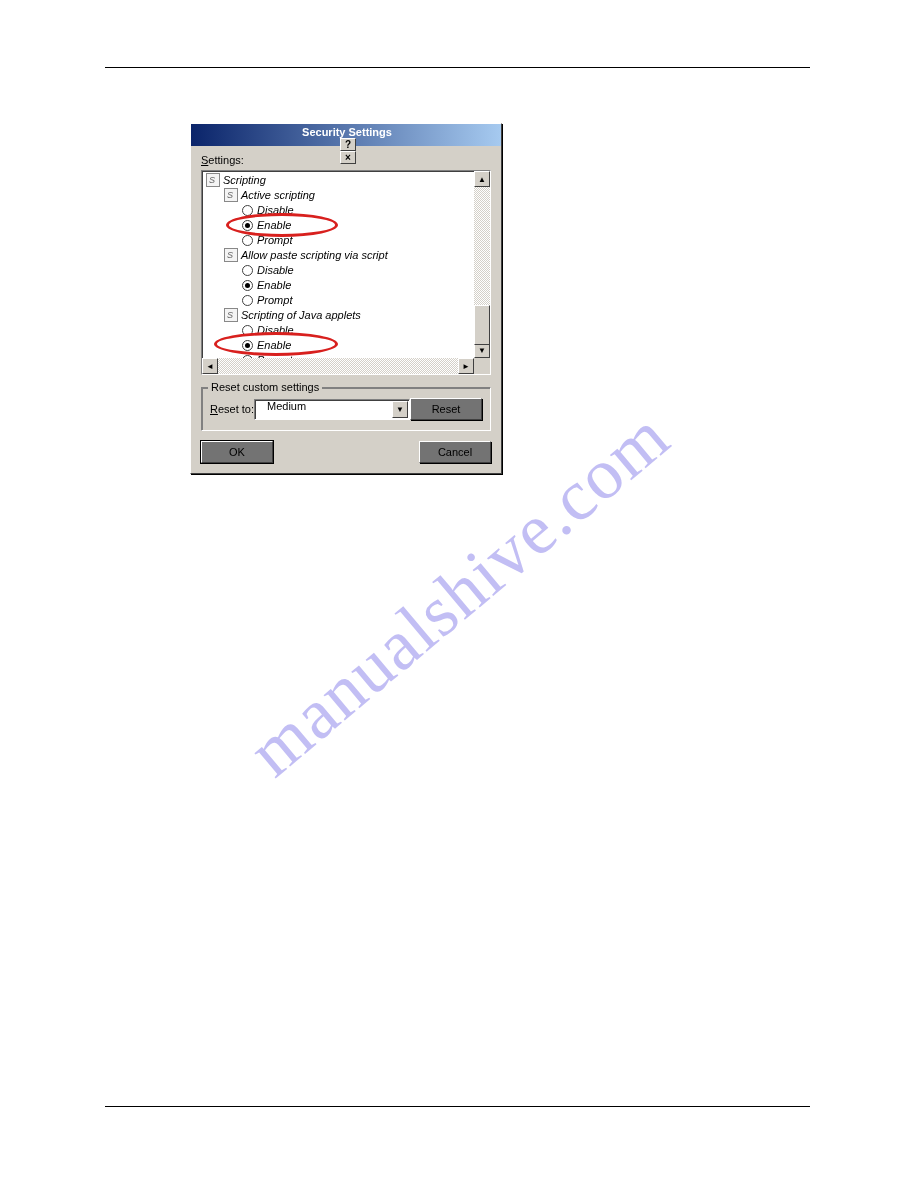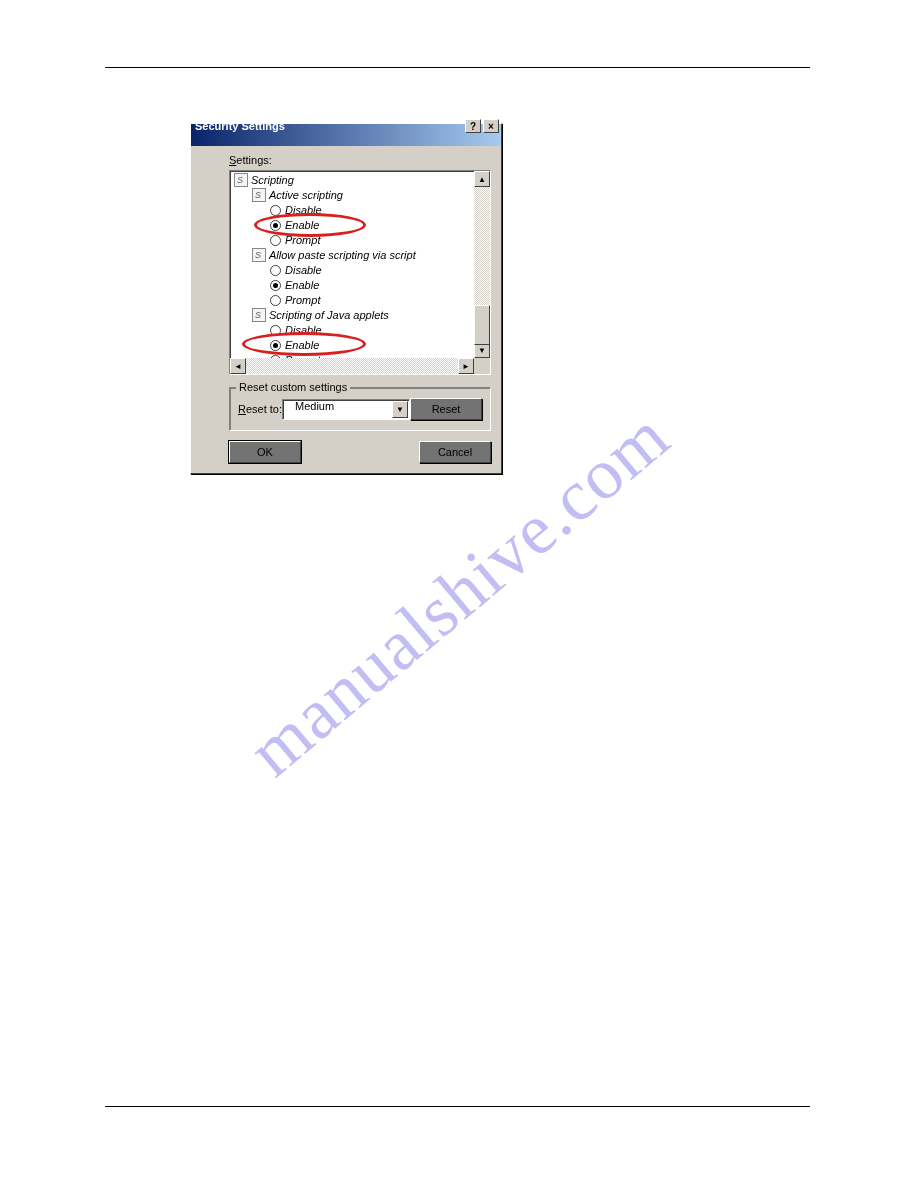--- a/index.html
+++ b/index.html
@@ -38,37 +38,38 @@
 }
 .titlebar {
   height: 18px;
   background: linear-gradient(to right, #0a246a, #a6caf0);
   color: #fff;
   font-weight: bold;
   font-size: 11px;
   padding: 2px 2px 20px 4px;
   display: flex;
   align-items: center;
+  flex-direction: column;
 }
 .titlebar-text { flex: 1; }
 .titlebar-btn {
   width: 16px; height: 14px;
   background: #d4d0c8;
   border: 1px solid #fff;
   border-right-color: #404040;
   border-bottom-color: #404040;
   margin-left: 2px;
   display: flex; align-items: center; justify-content: center;
   font-size: 10px; color: #000;
   cursor: pointer;
   font-family: Arial;
   font-weight: bold;
 }
 
-.body-area { padding: 8px 10px 10px 10px; margin-left: 28px; }
+.body-area { padding: 8px 10px 10px 10px; }
 .settings-label { margin-bottom: 4px; }
 .settings-label .u { text-decoration: underline; }
 
 .tree-box {
   background: #fff;
   border: 1px solid #808080;
   border-top-color: #808080; border-left-color: #808080;
   border-right-color: #fff; border-bottom-color: #fff;
   box-shadow: inset 1px 1px 0 #404040;
   height: 205px;

